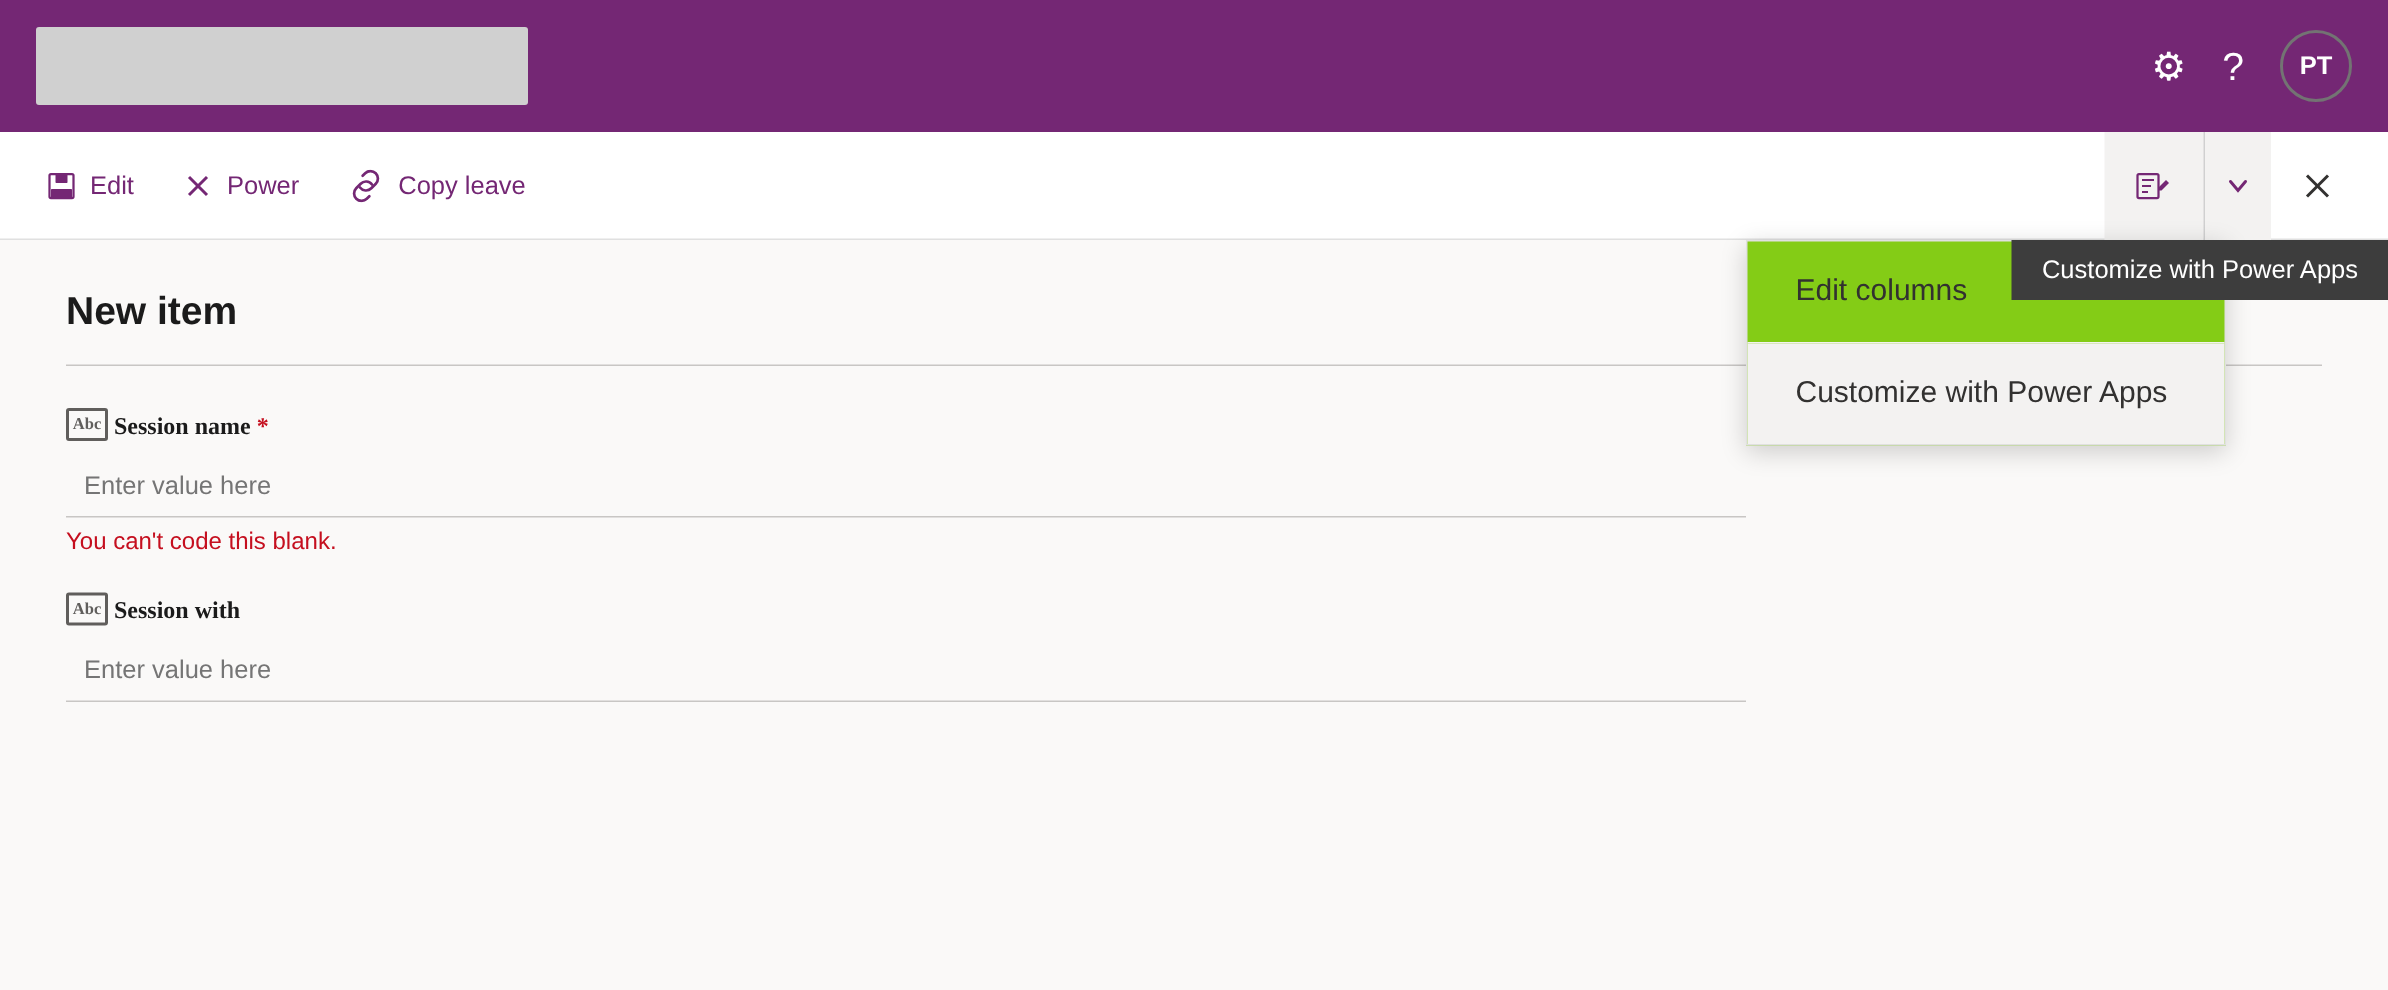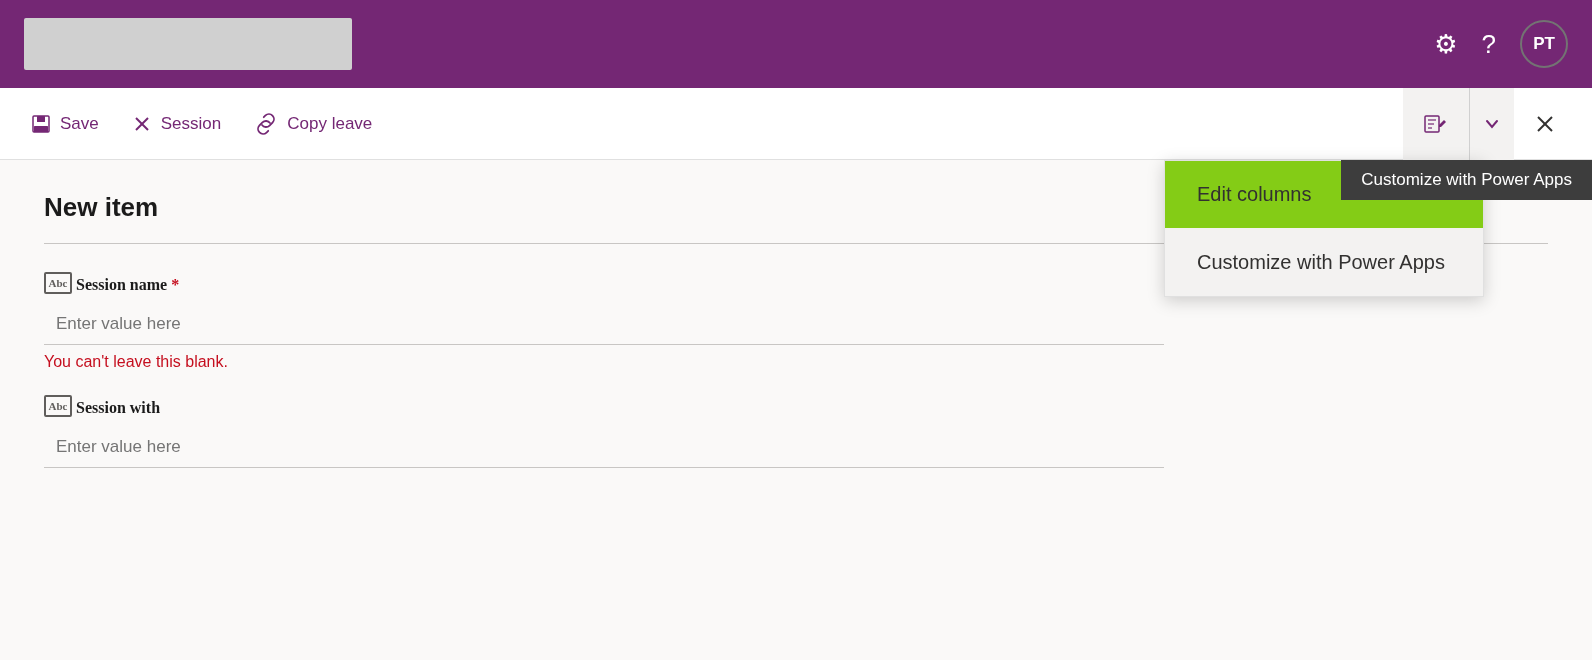--- a/index.html
+++ b/index.html
@@ -225,29 +225,29 @@
 
 <div class="toolbar">
   <div class="toolbar-left">
 
     <button class="toolbar-btn">
       <svg width="22" height="22" viewBox="0 0 22 22" fill="none" xmlns="http://www.w3.org/2000/svg">
         <rect x="3" y="3" width="16" height="16" rx="1" stroke="#742774" stroke-width="1.5" fill="none"></rect>
         <rect x="7" y="3" width="8" height="6" rx="0.5" fill="#742774"></rect>
         <rect x="4" y="13" width="14" height="6" rx="0.5" fill="#742774"></rect>
       </svg>
-      <span>Save</span>
+      <span>Edit</span>
     </button>
 
     <button class="toolbar-btn">
       <svg width="22" height="22" viewBox="0 0 22 22" fill="none">
         <line x1="5" y1="5" x2="17" y2="17" stroke="#742774" stroke-width="2"></line>
         <line x1="17" y1="5" x2="5" y2="17" stroke="#742774" stroke-width="2"></line>
       </svg>
-      <span>Session</span>
+      <span>Power</span>
     </button>
 
     <button class="toolbar-btn">
       <svg width="26" height="22" viewBox="0 0 26 22" fill="none">
         <path d="M9 12a5 5 0 0 0 7.54.54l3-3a5 5 0 0 0-7.07-7.07l-1.72 1.71" stroke="#742774" stroke-width="1.8" fill="none" stroke-linecap="round"></path>
         <path d="M17 10a5 5 0 0 0-7.54-.54l-3 3a5 5 0 0 0 7.07 7.07l1.71-1.71" stroke="#742774" stroke-width="1.8" fill="none" stroke-linecap="round"></path>
       </svg>
       <span>Copy leave</span>
     </button>
   </div>
@@ -286,21 +286,21 @@
   <div class="page-title">New item</div>
   <hr class="divider">
 
   <div class="field-section">
     <div class="field-label">
       <span class="field-abc-icon">Abc</span>
       <span>Session name</span>
       <span class="required">*</span>
     </div>
     <input class="field-input" type="text" placeholder="Enter value here" style="">
-    <div class="field-error">You can't leave this blank.</div>
+    <div class="field-error">You can't code this blank.</div>
   </div>
 
   <div class="field-section">
     <div class="field-label">
       <span class="field-abc-icon">Abc</span>
       <span>Session with</span>
     </div>
     <input class="field-input" type="text" placeholder="Enter value here" style="">
   </div>
 </div>

